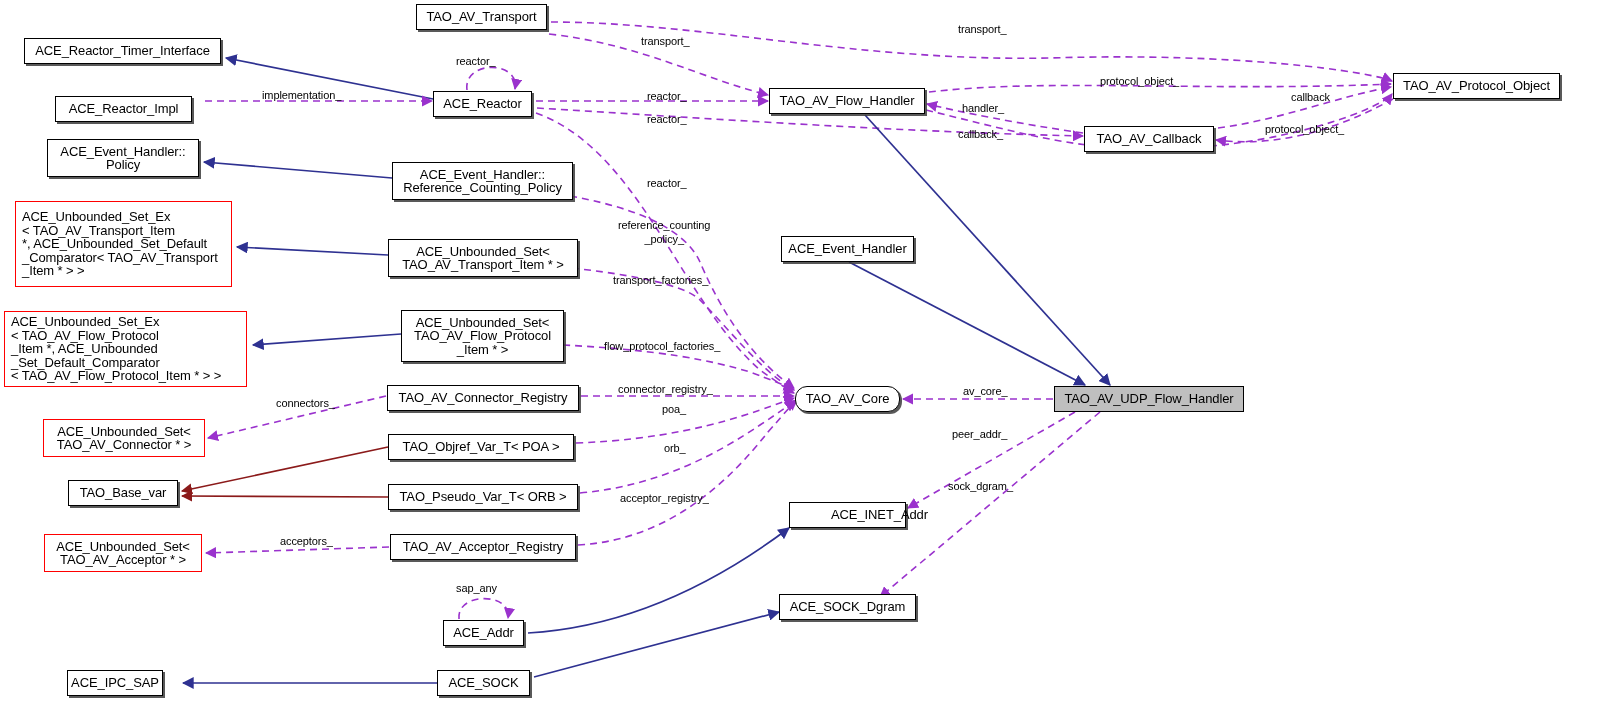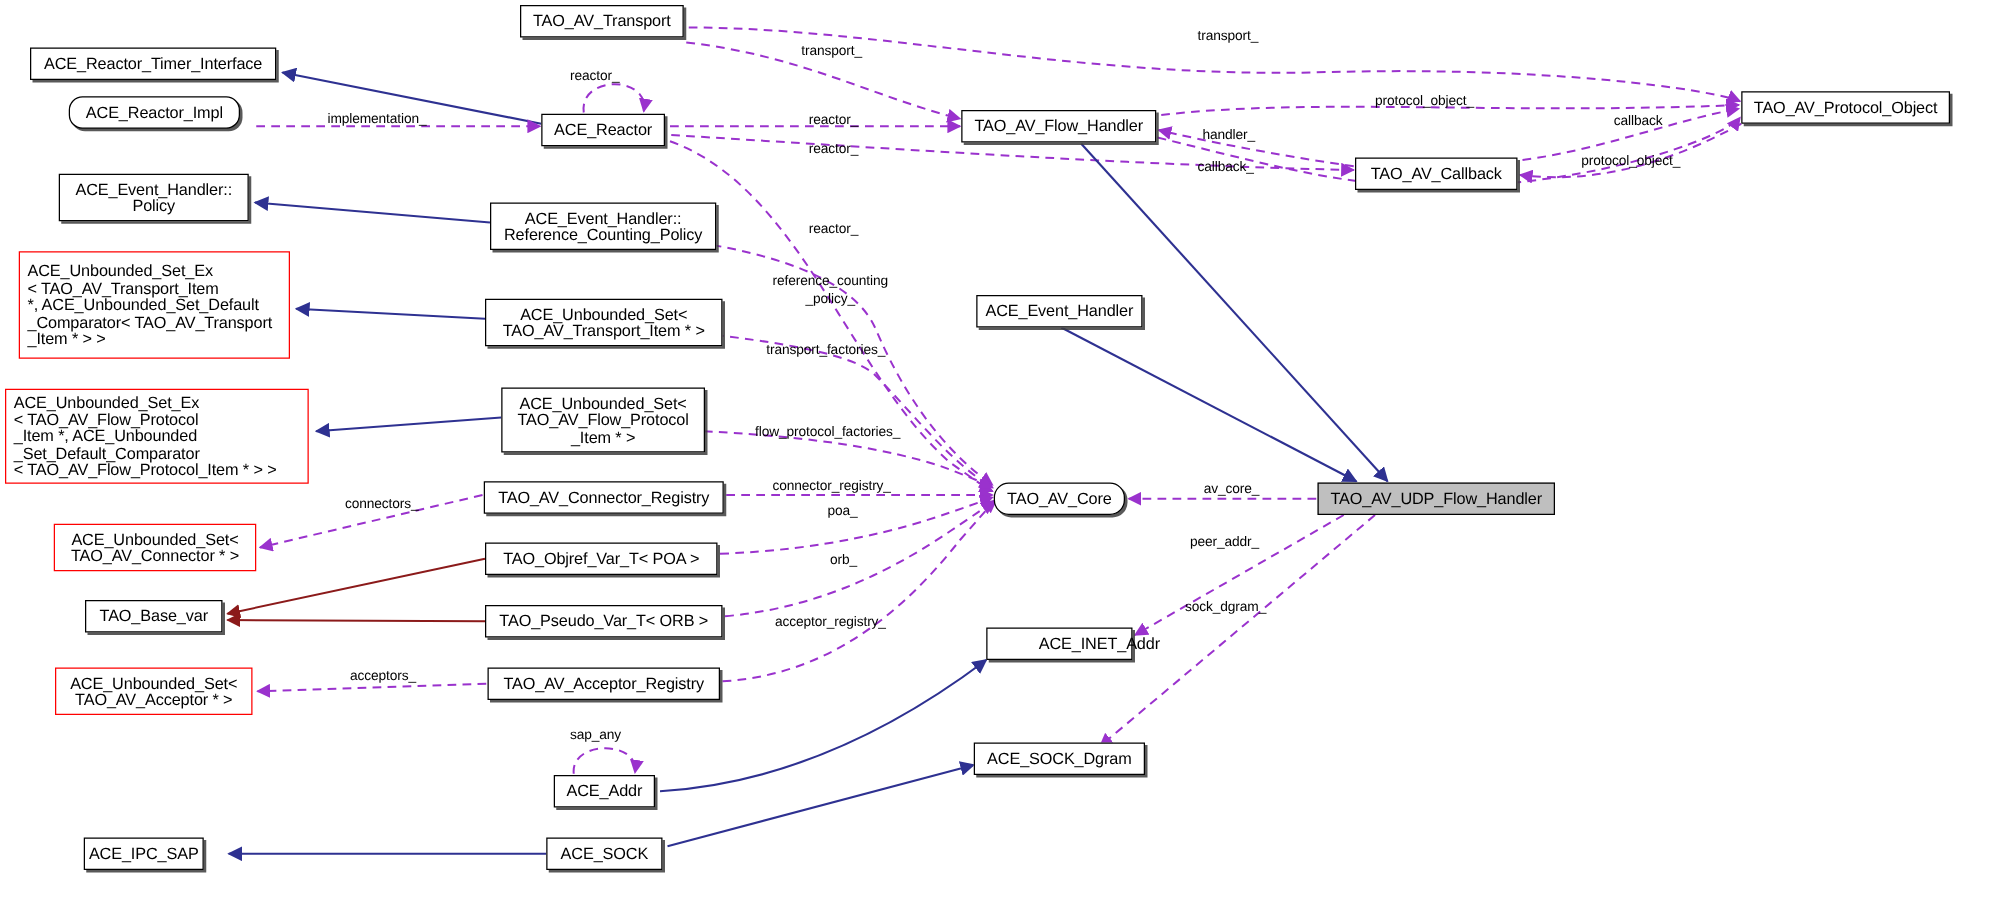--- a/index.html
+++ b/index.html
@@ -75,21 +75,21 @@
       </g>
   </svg>
 
   <div id="node-layer">
       <div class="node shadow" style="left: 416px; top: 4px; width: 131px; height: 26px;">
         <span class="txt">TAO_AV_Transport</span>
       </div>
       <div class="node shadow" style="left: 24px; top: 38px; width: 197px; height: 26px;">
         <span class="txt">ACE_Reactor_Timer_Interface</span>
       </div>
-      <div class="node shadow" style="left: 55px; top: 77px; width: 137px; height: 26px; border-radius: 11px;">
+      <div class="node shadow" style="left: 55px; top: 96px; width: 137px; height: 26px;">
         <span class="txt">ACE_Reactor_Impl</span>
       </div>
       <div class="node shadow" style="left: 433px; top: 91px; width: 99px; height: 26px;">
         <span class="txt">ACE_Reactor</span>
       </div>
       <div class="node shadow" style="left: 47px; top: 139px; width: 152px; height: 38px;">
         <span class="txt">ACE_Event_Handler::
 Policy</span>
       </div>
       <div class="node shadow" style="left: 392px; top: 162px; width: 181px; height: 38px;">

